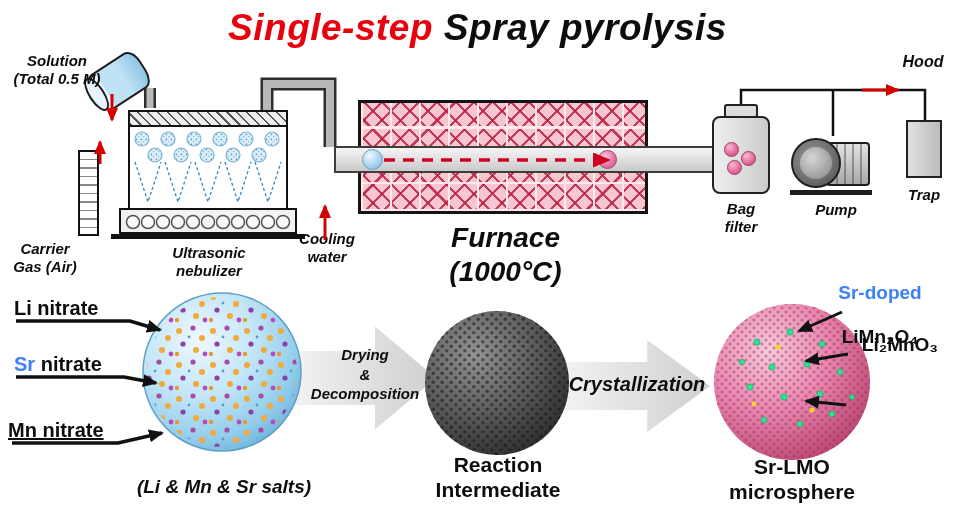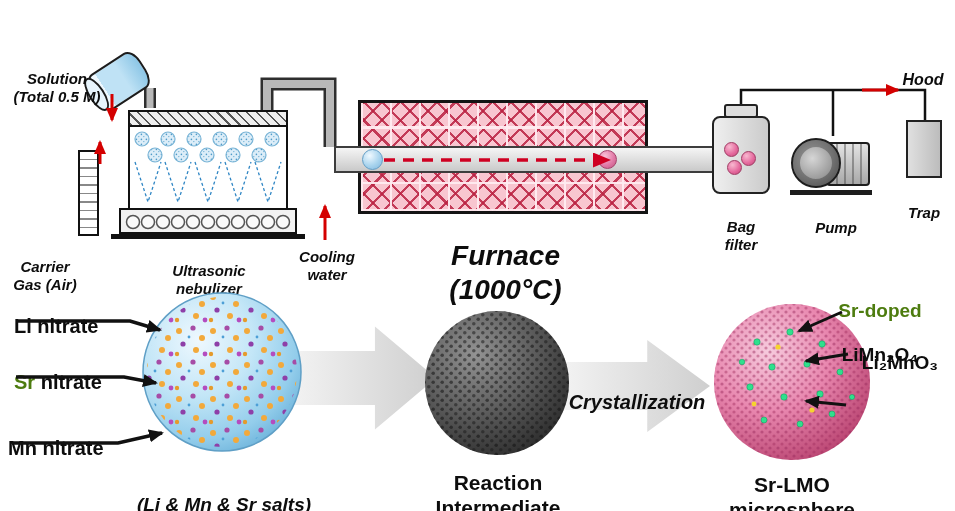--- a/index.html
+++ b/index.html
@@ -1,23 +1,23 @@
 <!DOCTYPE html>
 <html><head>
 <meta charset="utf-8">
 <style>
   *{margin:0;padding:0;box-sizing:border-box;}
   body{background:#fff;}
   .stage{position:relative;width:955px;height:511px;background:#fff;overflow:hidden;
          font-family:"Liberation Sans","DejaVu Sans",sans-serif;color:#0d0d0d;}
   .abs{position:absolute;}
-  .lbl{position:absolute;font-weight:bold;white-space:pre-line;line-height:1.2;color:#0d0d0d;margin-top:18px;}
+  .lbl{position:absolute;font-weight:bold;white-space:pre-line;line-height:1.2;color:#0d0d0d;}
   .it{font-style:italic;}
   .ctr{text-align:center;}
-  .red{color:#4d7c0f;}
+  .red{color:#3b82f6;}
 
   .title{position:absolute;left:0;right:0;top:7px;text-align:center;
          font-size:37px;font-weight:bold;font-style:italic;letter-spacing:.5px;}
   .title .hl{color:#e8000d;}
 
   
   #beaker{left:90px;top:60px;width:58px;height:42px;transform:rotate(-33deg);
           background:linear-gradient(90deg,#eef8fe 0 20%,#bfe2f5 20% 60%,#8cc6e6);
           border:2px solid #1c1c1c;border-radius:10px/16px;}
   #beaker .mouth{position:absolute;left:-7px;top:-1px;width:16px;height:38px;border-radius:50%;
@@ -72,36 +72,39 @@
   
   .block-arrow{position:absolute;clip-path:polygon(0% 26%,57% 26%,57% 4%,100% 50%,57% 96%,57% 74%,0% 74%);
           background:linear-gradient(90deg,#f2f2f2,#cfcfcf);}
   #arrow1{left:294px;top:322px;width:142px;height:112px;}
   #arrow2{left:564px;top:336px;width:146px;height:100px;}
   #svg-droplet{left:140px;top:290px;}
   #svg-inter{left:422px;top:308px;}
   #svg-prod{left:712px;top:302px;}
   #lbl-li{left:14px;top:296px;font-size:20px;}
   #lbl-sr{left:14px;top:352px;font-size:20px;}
-  #lbl-mn{left:8px;top:418px;font-size:20px;}
+  #lbl-mn{left:8px;top:418px;font-size:20px;text-decoration:underline;}
   #cap-droplet{left:148px;top:450px;width:152px;font-size:21px;}
   #cap-droplet-sub{left:108px;top:476px;width:232px;font-size:19px;}
   #txt-arrow1{left:286px;top:345px;width:158px;font-size:15px;line-height:1.3;}
   #cap-inter{left:420px;top:452px;width:156px;font-size:21px;}
   #txt-arrow2{left:560px;top:372px;width:154px;font-size:20px;}
   #cap-prod{left:714px;top:454px;width:156px;font-size:21px;}
   #lbl-doped{left:806px;top:260px;width:148px;font-size:19px;line-height:1.15;}
   #lbl-phase2{left:846px;top:334px;width:108px;font-size:19px;}
   #lbl-phase3{left:842px;top:392px;width:112px;font-size:19px;}
 </style>
 </head>
 <body>
 
 <div class="stage">
 
+  <div class="title">
+    <span class="hl">Single-step</span><span> Spray pyrolysis</span>
+  </div>
 
   <svg class="abs" style="left:0;top:0" width="955" height="511" viewBox="0 0 955 511">
     <path d="M150,108 V88" fill="none" stroke="#2e2e2e" stroke-width="12"></path>
     <path d="M150,108 V88" fill="none" stroke="#b8b8b8" stroke-width="7"></path>
     <path d="M267,112 V84 H330 V147" fill="none" stroke="#2e2e2e" stroke-width="13"></path>
     <path d="M267,112 V84 H330 V147" fill="none" stroke="#b8b8b8" stroke-width="8"></path>
   </svg>
 
   <div class="abs" id="beaker">
     <div class="mouth"></div>
@@ -266,20 +269,23 @@
         <circle cx="100" cy="108" r="2.6"></circle>
         <circle cx="42" cy="102" r="2.4"></circle>
     </g>
   </svg>
 
   <div class="lbl" id="lbl-li">Li nitrate</div>
   <div class="lbl" id="lbl-sr"><span class="red">Sr</span><span> nitrate</span></div>
   <div class="lbl" id="lbl-mn">Mn nitrate</div>
 
   <div class="lbl it ctr" id="cap-droplet-sub">(Li &amp; Mn &amp; Sr salts)</div>
+  <div class="lbl it ctr" id="txt-arrow1">Drying
+&amp;
+Decomposition</div>
   <div class="lbl ctr" id="cap-inter">Reaction
 Intermediate</div>
   <div class="lbl it ctr" id="txt-arrow2">Crystallization</div>
   <div class="lbl ctr" id="cap-prod">Sr-LMO
 microsphere</div>
 
   <div class="lbl ctr" id="lbl-doped">
     <span class="red">Sr-doped</span><br>
     <span>LiMn₂O₄</span>
   </div>

